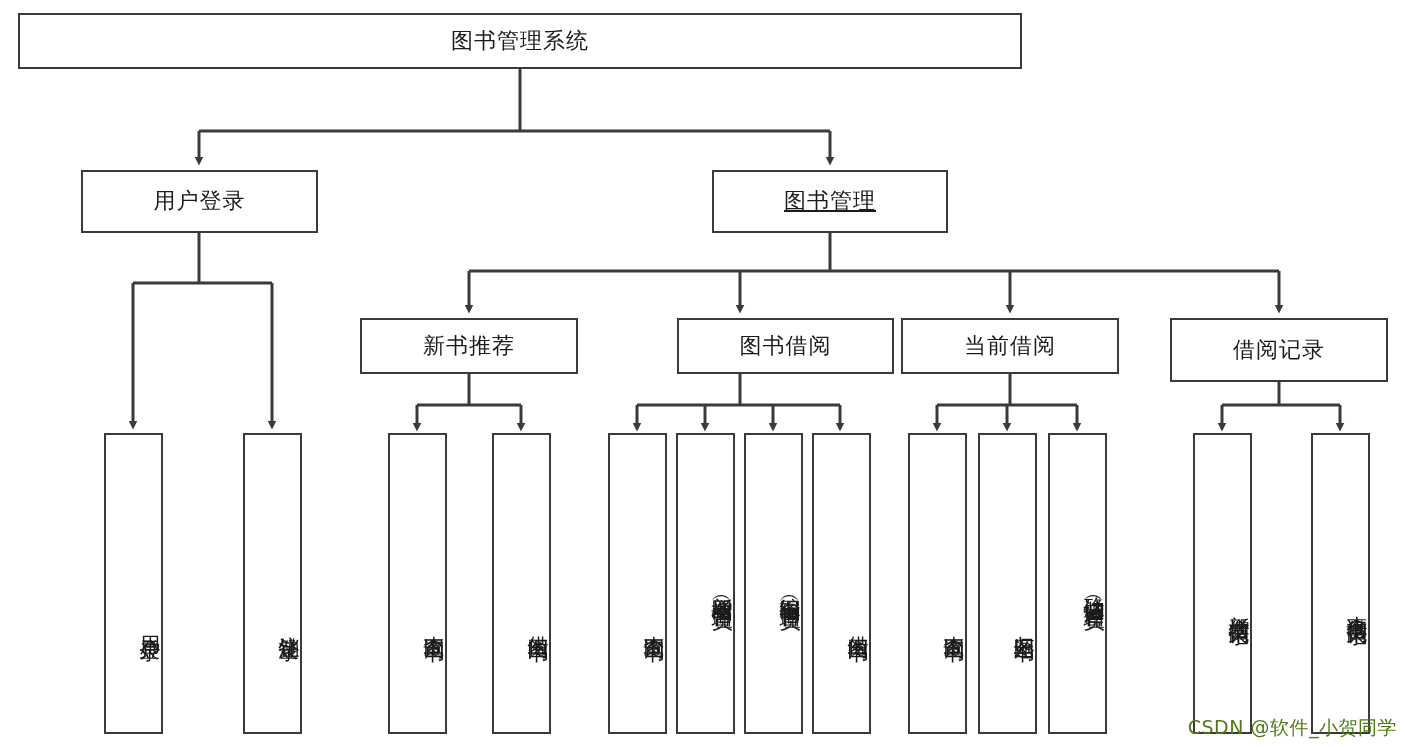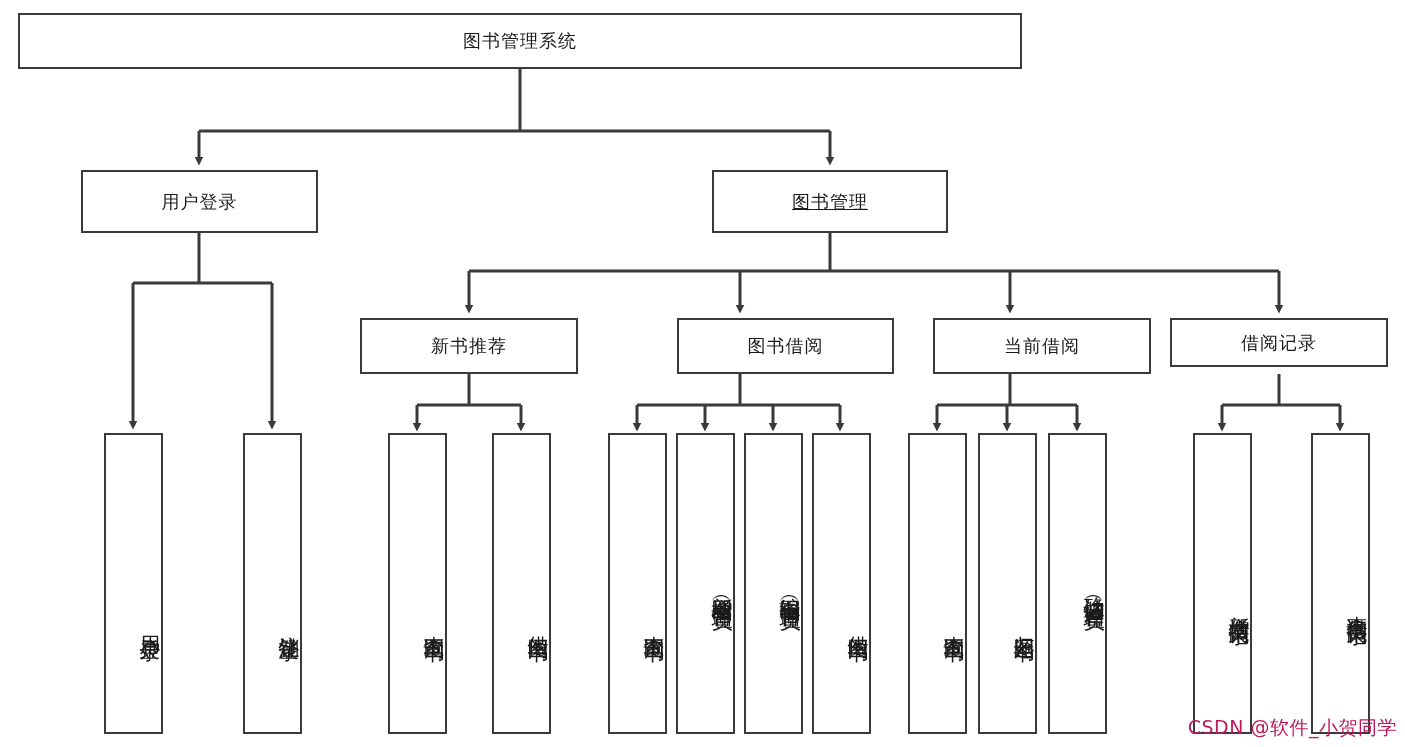--- a/index.html
+++ b/index.html
@@ -22,21 +22,21 @@
     position: absolute;
     box-sizing: border-box;
     border: 2px solid #3a3a3a;
     background: #ffffff;
     display: flex;
     align-items: center;
     justify-content: center;
     color: #1b1b1b;
   }
   .node.horiz {
-    font-size: 18px;
+    font-size: 22px;
     letter-spacing: 1px;
     line-height: 1.2;
   }
   .node.vert {
     writing-mode: vertical-rl;
     text-orientation: upright;
     font-size: 21px;
     line-height: 1.05;
     letter-spacing: 2px;
     align-items: flex-start;
@@ -55,21 +55,21 @@
     top: 0;
     width: 1405px;
     height: 747px;
     pointer-events: none;
   }
   .watermark {
     position: absolute;
     right: 8px;
     bottom: 6px;
     font-size: 19px;
-    color: #be185d;
+    color: #4d7c0f;
     letter-spacing: 0.5px;
     white-space: nowrap;
   }
 </style>
 </head>
 <body>
 
 <div id="canvas">
 
   <svg id="edges" viewBox="0 0 1405 747">
@@ -132,24 +132,24 @@
   <div class="node horiz" style="left:712px; top:170px; width:236px; height:63px;text-decoration:underline;">
     <span>图书管理</span>
   </div>
 
   <div class="node horiz" style="left:360px; top:318px; width:218px; height:56px;">
     <span>新书推荐</span>
   </div>
   <div class="node horiz" style="left:632px; top:318px; width:217px; height:56px;margin-left:45px;">
     <span>图书借阅</span>
   </div>
-  <div class="node horiz" style="left:901px; top:318px; width:218px; height:56px;margin-left:32px;">
+  <div class="node horiz" style="left:901px; top:318px; width:218px; height:56px;">
     <span>当前借阅</span>
   </div>
-  <div class="node horiz" style="left:1170px; top:318px; width:218px; height:49px;">
+  <div class="node horiz" style="left:1170px; top:318px; width:218px; height:64px;">
     <span>借阅记录</span>
   </div>
 
   <div class="node vert" style="left:104px; top:433px; width:59px; height:301px; padding-top:78px;">
     <span class="vtext">用户登录</span>
   </div>
   <div class="node vert" style="left:243px; top:433px; width:59px; height:301px; padding-top:78px;">
     <span class="vtext">注销登录</span>
   </div>
 

